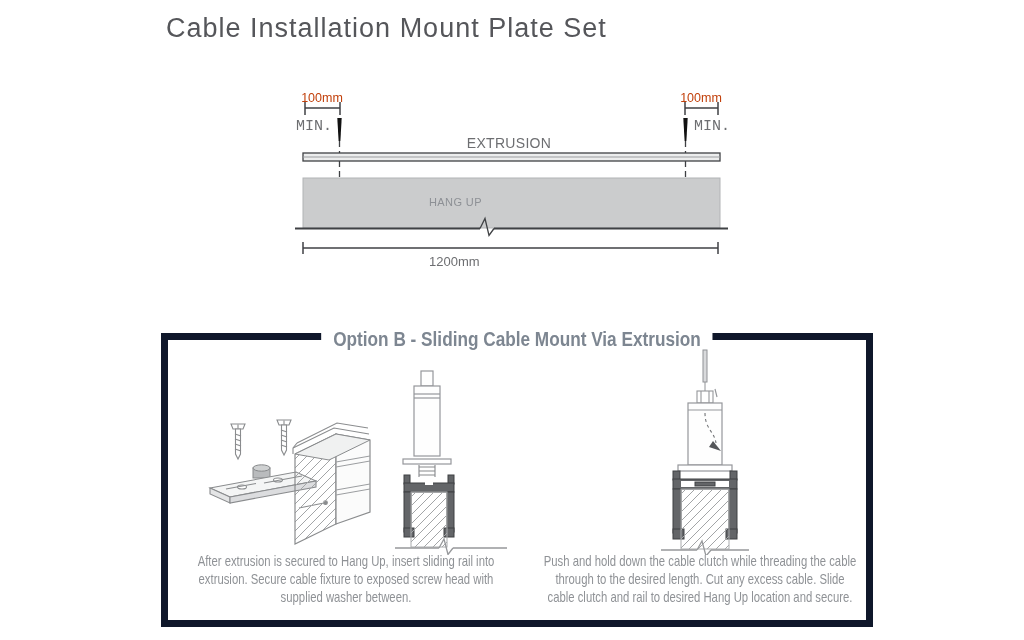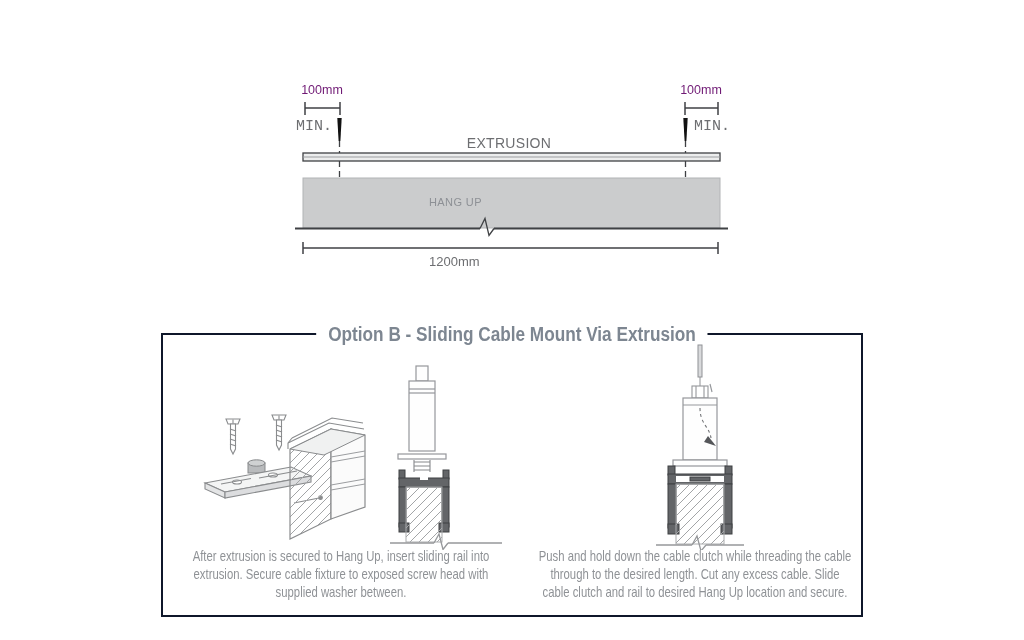--- a/index.html
+++ b/index.html
@@ -2,29 +2,29 @@
 <html><head>
 <meta charset="utf-8">
 <style>
   html,body{margin:0;padding:0;background:#ffffff;}
   .page{position:relative;width:1024px;height:640px;background:#ffffff;overflow:hidden;
         font-family:"Liberation Sans",sans-serif;}
   .abs{position:absolute;}
 
   .main-title{left:166px;top:13px;font-size:27px;color:#55565a;letter-spacing:1px;font-weight:400;}
 
-  .dim-label{font-size:12.5px;color:#701a75;text-align:center;}
+  .dim-label{font-size:12.5px;color:#c2410c;text-align:center;margin-top:8px;}
   .min-label{font-size:15px;color:#6d6e71;font-family:Liberation Mono, monospace;}
   .extrusion-label{left:429px;top:135px;width:160px;text-align:center;font-size:14px;color:#6d6e71;letter-spacing:.3px;}
   .hangup-label{left:429px;top:196px;width:160px;text-align:left;font-size:11px;color:#8d9095;letter-spacing:.4px;}
   .total-label{left:429px;top:254px;width:160px;text-align:left;font-size:13px;color:#6d6e71;}
 
   .note{left:0;top:286px;width:1024px;text-align:center;font-size:15.5px;color:#7f8285;}
 
-  .optionb-box{left:161px;top:333px;width:698px;height:280px;border:2px solid #0f172a;}
+  .optionb-box{left:161px;top:333px;width:698px;height:280px;border:7px solid #0f172a;}
   .optionb-title{position:absolute;left:50%;top:-14px;transform:translateX(-50%) scaleX(0.86);
         white-space:nowrap;background:#ffffff;padding:0 14px;font-size:20px;font-weight:bold;
         color:#7d8691;line-height:26px;}
 
   .caption{position:absolute;width:460px;text-align:center;font-size:14.5px;line-height:18px;
         color:#8f9296;transform:scaleX(0.78);transform-origin:50% 0;}
   .cap-line{white-space:nowrap;}
 
   svg{display:block;}
 </style>
@@ -34,20 +34,21 @@
 <div class="page">
 
   <svg width="0" height="0" style="position:absolute">
     <defs>
       <pattern id="hatch" patternUnits="userSpaceOnUse" width="9" height="9">
         <path d="M-1,10 L10,-1" stroke="#a3a5a7" stroke-width="1" fill="none"></path>
       </pattern>
     </defs>
   </svg>
 
+  <div class="abs main-title">Cable Installation Mount Plate Set</div>
 
   <svg class="abs" style="left:280px;top:78px;" width="460" height="200" viewBox="0 0 460 200">
 
     <g stroke="#3f4144" stroke-width="1.5">
       <line x1="25" y1="30" x2="60" y2="30"></line>
       <line x1="25" y1="24" x2="25" y2="37"></line>
       <line x1="60" y1="24" x2="60" y2="37"></line>
     </g>
 
     <g stroke="#3f4144" stroke-width="1.5">

